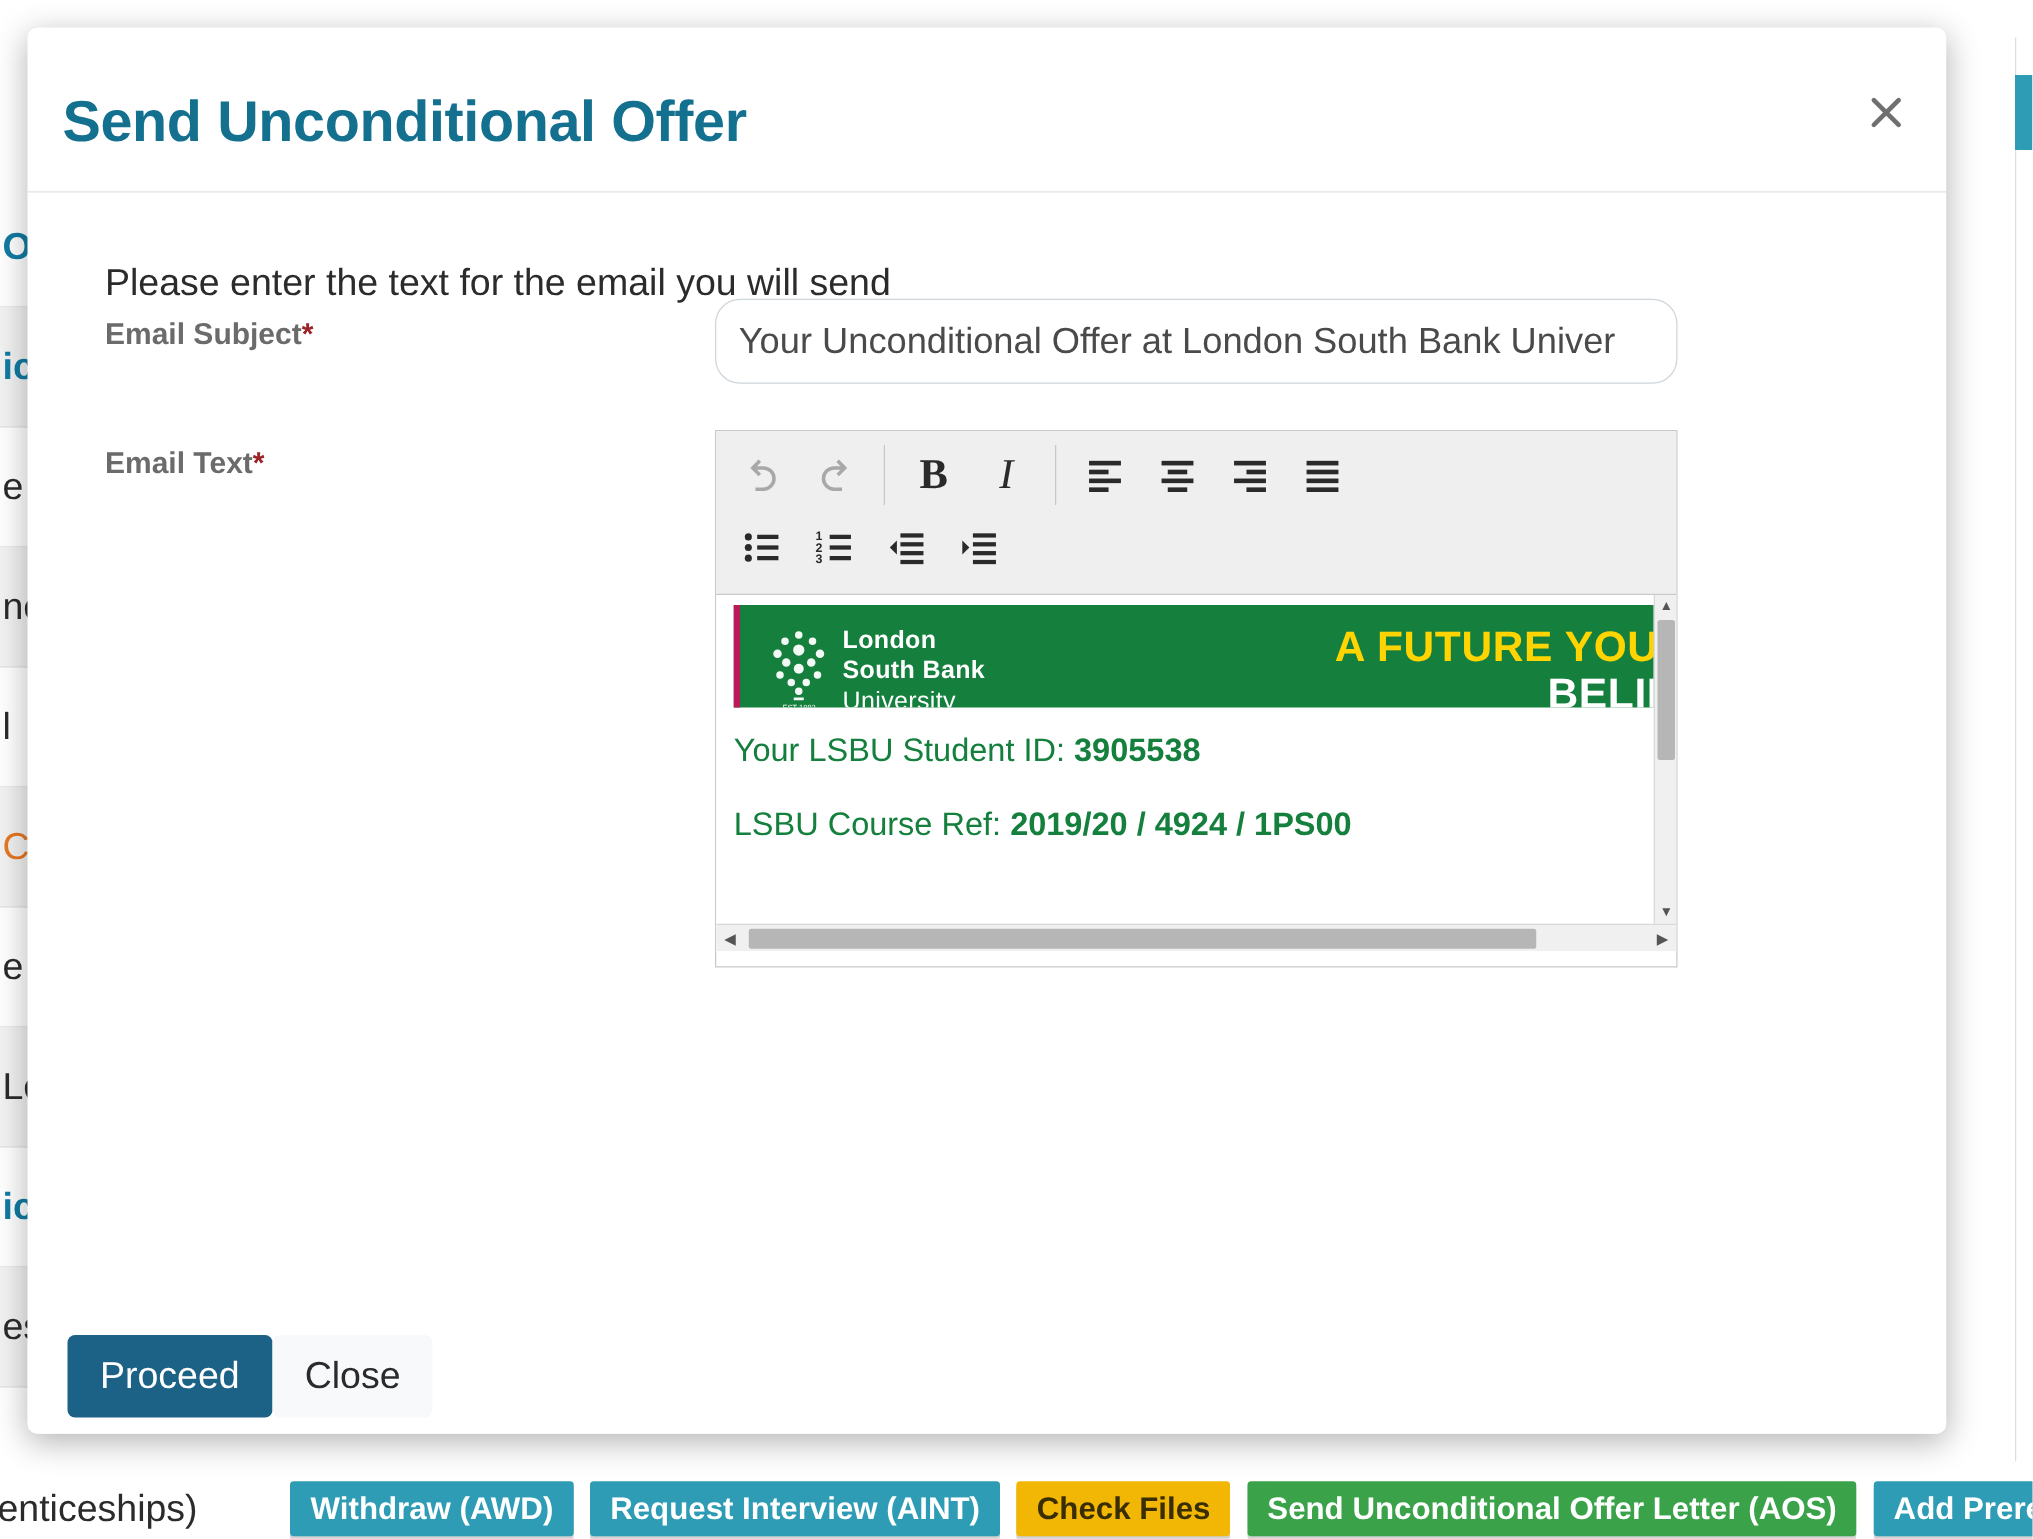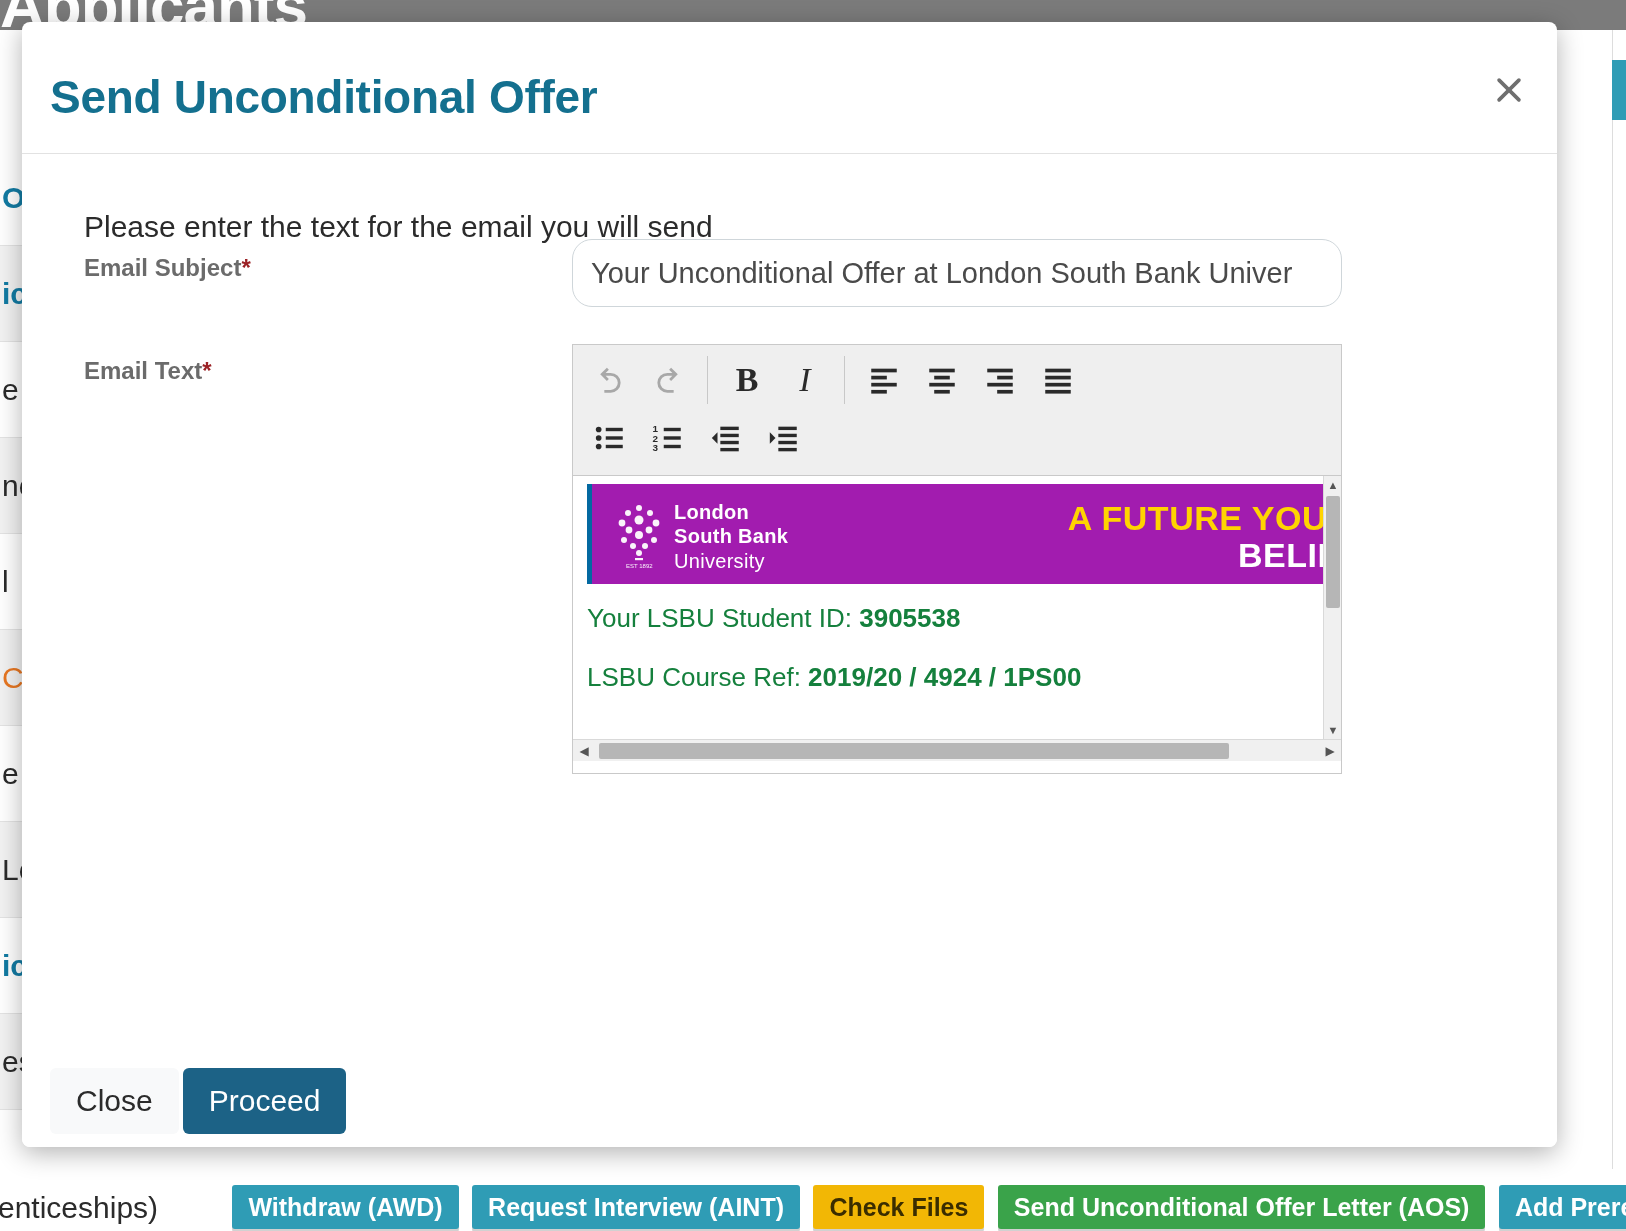--- a/index.html
+++ b/index.html
@@ -146,23 +146,23 @@
     overflow:hidden;
     background:#ffffff;
   }
   #editor-content {
     position:absolute; left:0; top:0; right:18px; bottom:22px;
     overflow:hidden;
     padding:8px 12px 0 14px;
   }
   #lsbu-banner {
     position:relative;
-    height:100px; width:740px;
-    background:#a21caf;
-    border-left:5px solid #0369a1;
+    height:82px; width:740px;
+    background:#15803d;
+    border-left:5px solid #be185d;
     overflow:hidden;
     margin-bottom:18px;
   }
   #lsbu-crest {
     position:absolute; left:20px; top:10px; width:54px; height:78px;
     opacity:.95;
   }
   #lsbu-wordmark {
     position:absolute; left:82px; top:16px;
     color:#ffffff; font-size:20px; font-weight:700; line-height:1.22;
@@ -228,23 +228,20 @@
     display:inline-flex; align-items:center; justify-content:center;
     padding:0 26px; cursor:pointer; border:none;
   }
   #btn-close   { background:#f8f9fa; color:#2b2b2b; }
   #btn-proceed { background:#1c6286; color:#ffffff; margin-left:4px; }
 </style>
 </head>
 <body>
 
 <div id="bg">
-  <div id="bg-header">
-    <div id="bg-header-title">Applicants</div>
-  </div>
 
   <div id="bg-table">
     <div class="bg-row teal">O</div>
     <div class="bg-row alt teal">ic</div>
     <div class="bg-row">e</div>
     <div class="bg-row alt">ne</div>
     <div class="bg-row">l</div>
     <div class="bg-row alt orangey">C</div>
     <div class="bg-row">e</div>
     <div class="bg-row alt">Lo</div>
@@ -451,16 +448,16 @@
         <div id="ed-hscroll">
           <div class="arrow-l">◀</div>
           <div id="ed-hthumb"></div>
           <div class="arrow-r">▶</div>
         </div>
       </div>
     </div>
   </div>
 
   <div id="modal-footer">
+    <button class="mbtn" id="btn-proceed">Proceed</button>
     <button class="mbtn" id="btn-close">Close</button>
-    <button class="mbtn" id="btn-proceed">Proceed</button>
   </div>
 </div>
 
 </body></html>

